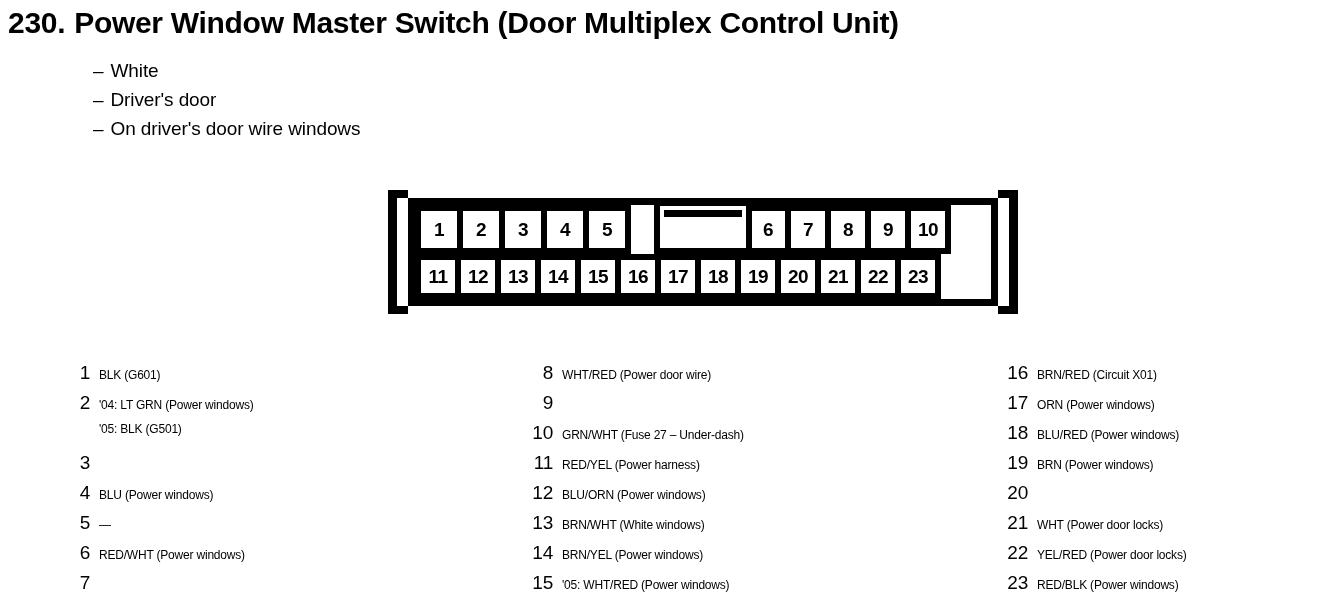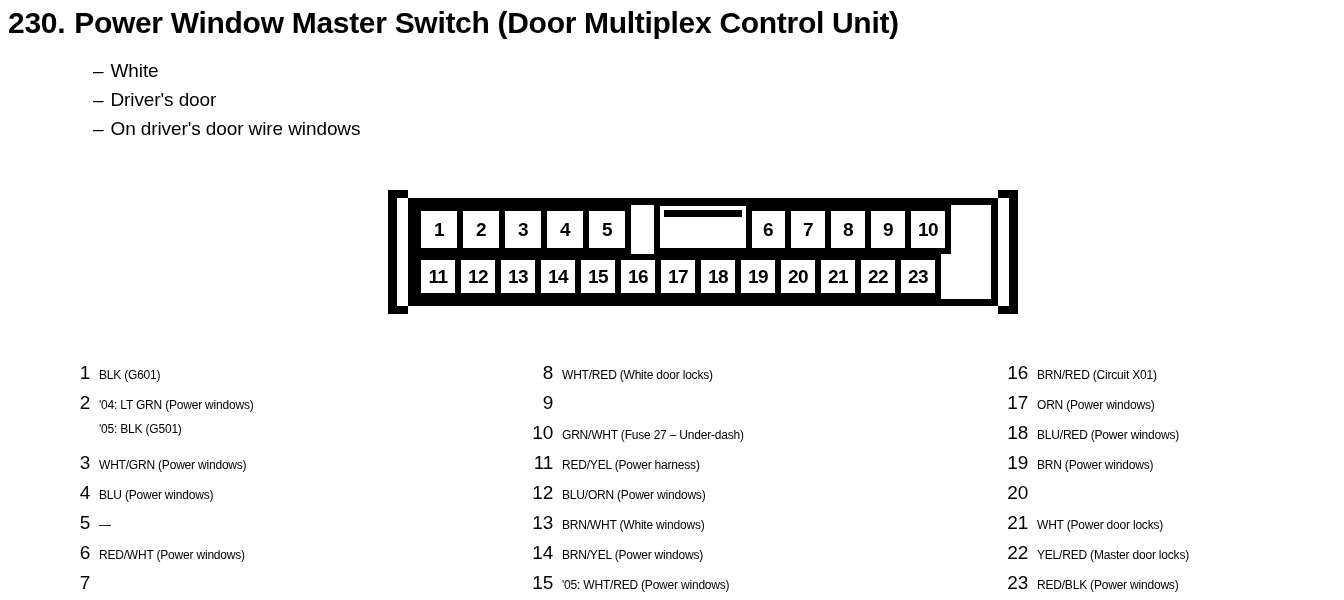--- a/index.html
+++ b/index.html
@@ -274,42 +274,41 @@
       <div class="legend-row">
         <span class="legend-num">2</span>
         <span class="legend-desc">'04: LT GRN (Power windows)</span>
       </div>
       <div class="legend-row cont">
         <span class="legend-num"></span>
         <span class="legend-desc">'05: BLK (G501)</span>
       </div>
       <div class="legend-row">
         <span class="legend-num">3</span>
-        <span class="legend-desc">WHT/GRN (Power windows)</span>
       </div>
       <div class="legend-row">
         <span class="legend-num">4</span>
         <span class="legend-desc">BLU (Power windows)</span>
       </div>
       <div class="legend-row">
         <span class="legend-num">5</span>
         <span class="legend-desc">—</span>
       </div>
       <div class="legend-row">
         <span class="legend-num">6</span>
         <span class="legend-desc">RED/WHT (Power windows)</span>
       </div>
       <div class="legend-row">
         <span class="legend-num">7</span>
       </div>
     </div>
   <div class="legend-col c2">
       <div class="legend-row">
         <span class="legend-num">8</span>
-        <span class="legend-desc">WHT/RED (White door locks)</span>
+        <span class="legend-desc">WHT/RED (Power door wire)</span>
       </div>
       <div class="legend-row">
         <span class="legend-num">9</span>
       </div>
       <div class="legend-row">
         <span class="legend-num">10</span>
         <span class="legend-desc">GRN/WHT (Fuse 27 – Under-dash)</span>
       </div>
       <div class="legend-row">
         <span class="legend-num">11</span>
@@ -351,20 +350,20 @@
       </div>
       <div class="legend-row">
         <span class="legend-num">20</span>
       </div>
       <div class="legend-row">
         <span class="legend-num">21</span>
         <span class="legend-desc">WHT (Power door locks)</span>
       </div>
       <div class="legend-row">
         <span class="legend-num">22</span>
-        <span class="legend-desc">YEL/RED (Master door locks)</span>
+        <span class="legend-desc">YEL/RED (Power door locks)</span>
       </div>
       <div class="legend-row">
         <span class="legend-num">23</span>
         <span class="legend-desc">RED/BLK (Power windows)</span>
       </div>
     </div>
 </div>
 
 </body></html>

